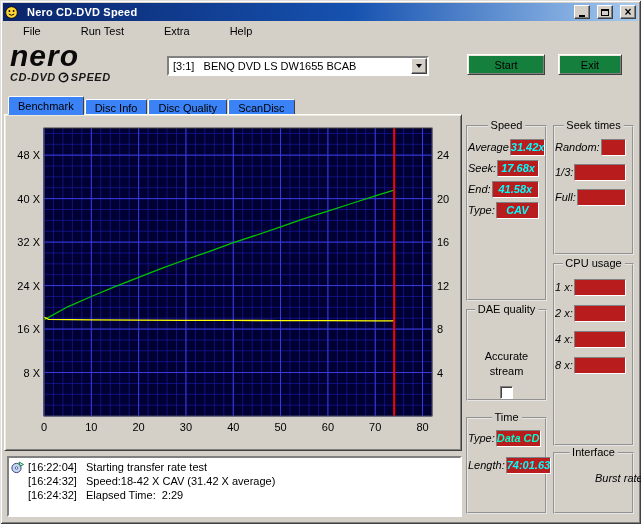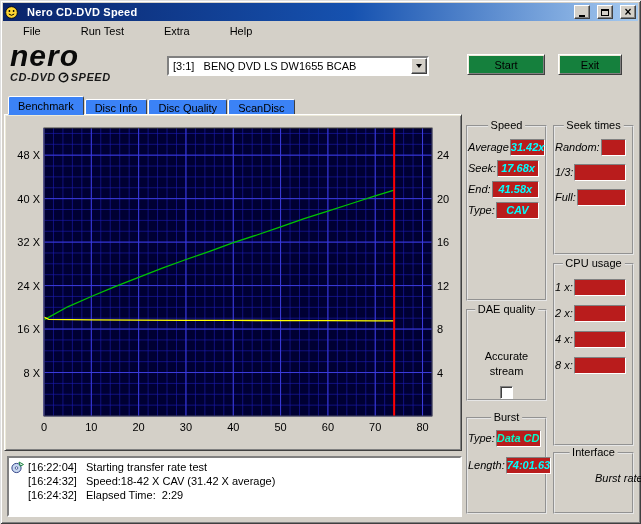--- a/index.html
+++ b/index.html
@@ -339,21 +339,21 @@
 
   <div class="group group-dae" style="left:466px;top:309px;width:81px;height:92px;">
     <span class="group-title">DAE quality</span>
     <div class="gcontent">
       <div class="dae-text">Accurate stream</div>
       <div class="checkbox"></div>
     </div>
   </div>
 
   <div class="group group-disc" style="left:466px;top:417px;width:81px;height:97px;">
-    <span class="group-title">Burst</span>
+    <span class="group-title">Time</span>
     <div class="gcontent">
       <div class="grow">
         <span class="glabel">Type:</span>
         <span class="lcd teal">Data CD</span>
       </div>
       <div class="grow">
         <span class="glabel">Length:</span>
         <span class="lcd">74:01.63</span>
       </div>
     </div>

